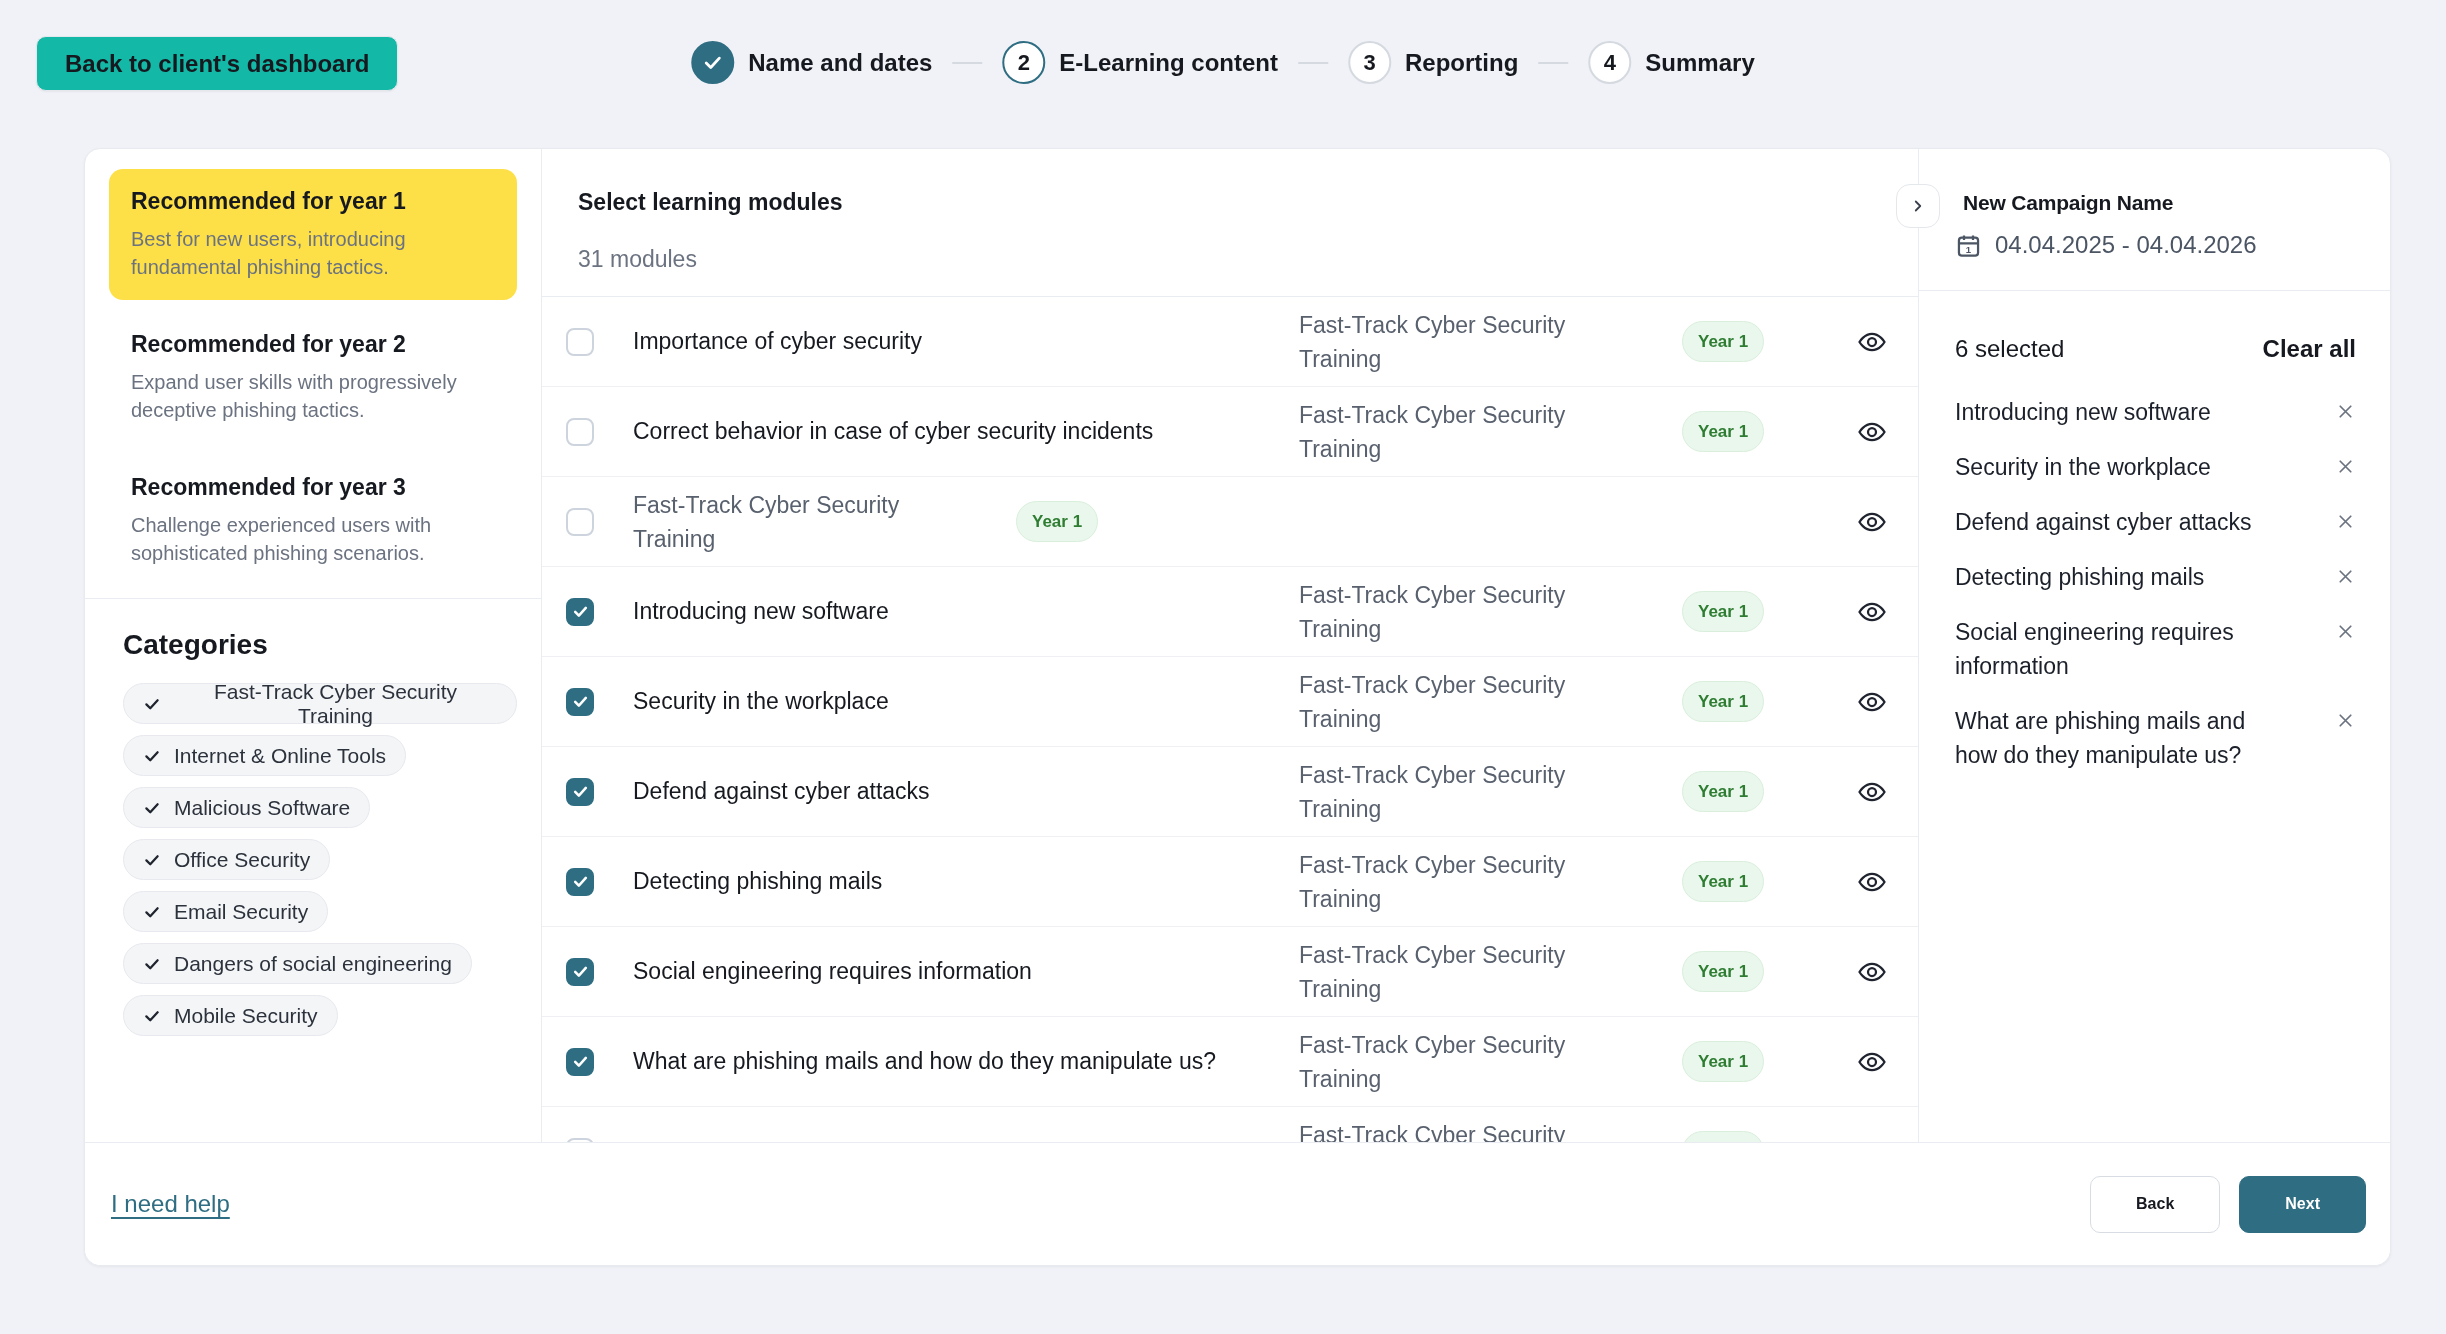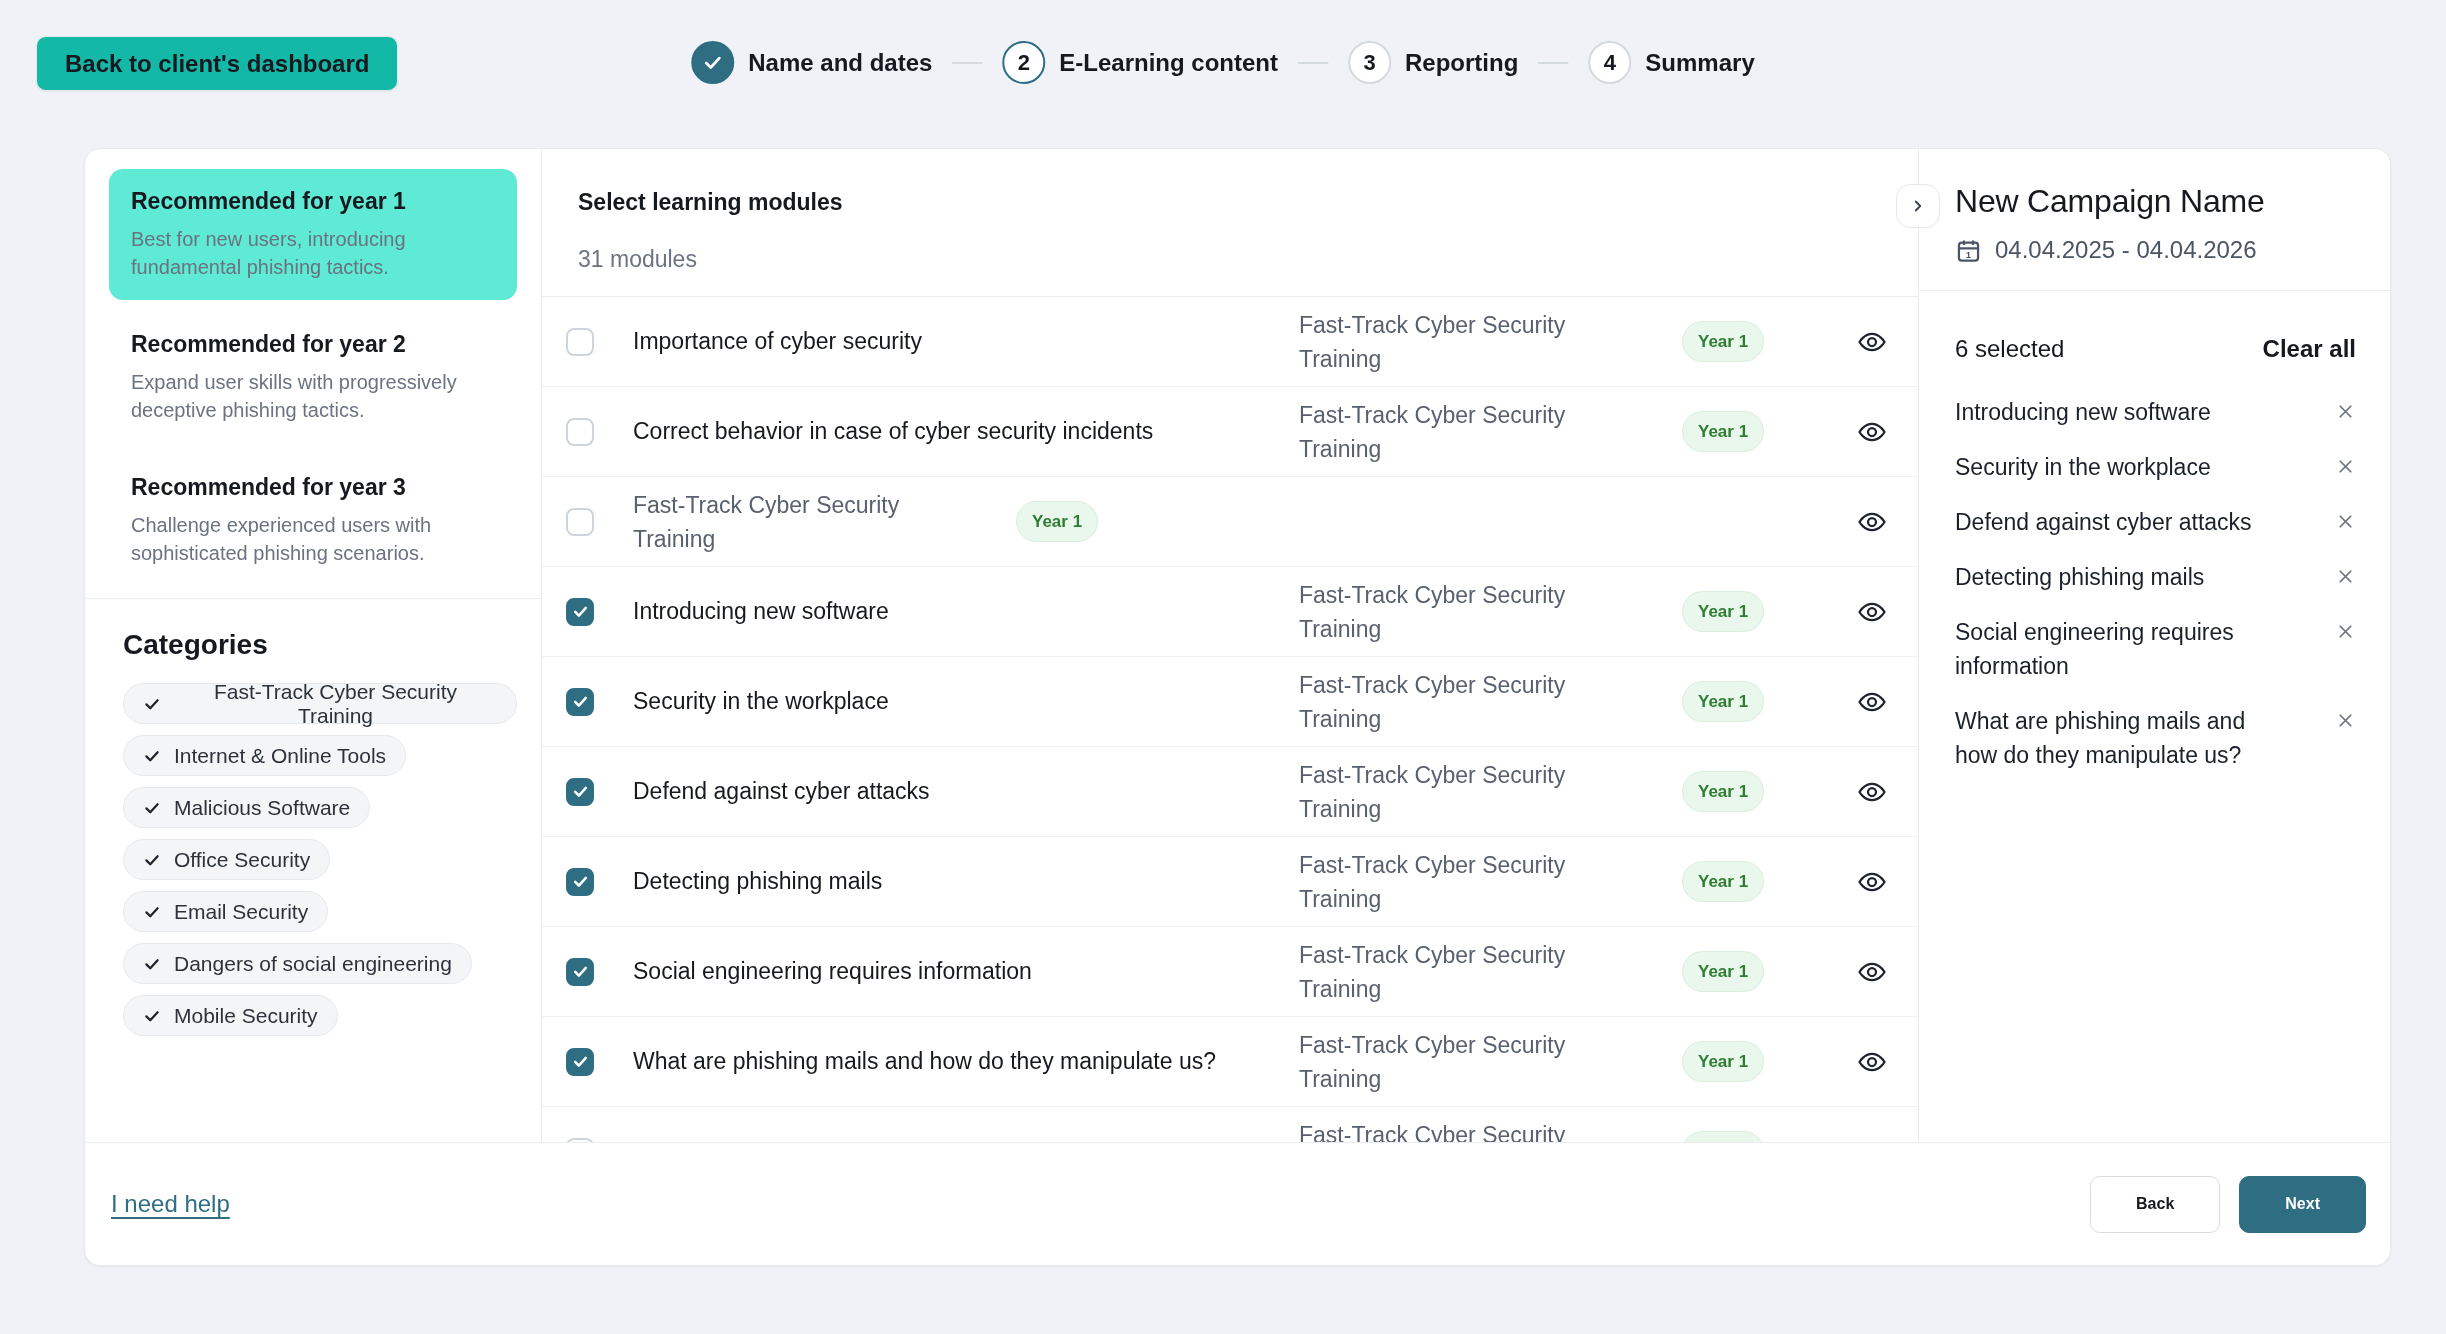--- a/index.html
+++ b/index.html
@@ -27,21 +27,21 @@
 
   
   .card{position:absolute;left:84px;top:148px;width:2307px;height:1118px;
     background:#fff;border:1px solid #e7eaef;border-radius:16px;
     box-shadow:0 1px 3px rgba(16,24,40,.05);box-sizing:border-box;}
 
   
   .sidebar{position:absolute;left:0;top:0;width:457px;height:993px;box-sizing:border-box;
     border-right:1px solid #e9ecf0;padding:20px 24px 0;overflow:hidden;}
   .rec{padding:19px 22px;border-radius:14px;margin-bottom:12px;cursor:pointer;box-sizing:border-box;}
-  .rec.selected{background:#5eead4;}
+  .rec.selected{background:#fde047;}
   .rec-title{font-size:23px;font-weight:600;margin:0 0 10px;}
   .rec-desc{font-size:20px;color:#6b7280;line-height:28px;}
   .side-divider{height:1px;background:#e9ecf0;margin:10px -24px 0;}
   .cats-title{font-size:28px;font-weight:700;margin:30px 0 22px 14px;}
   .chips{display:flex;flex-direction:column;align-items:flex-start;gap:11px;margin-left:14px;}
   .chip{display:inline-flex;align-items:center;gap:13px;height:41px;padding:0 19px;
     background:#f4f5f7;border:1px solid #e7e9ee;border-radius:999px;
     font-family:inherit;font-size:21px;color:#2c323c;cursor:pointer;}
   .chip svg{width:18px;height:18px;flex:none;}
 
@@ -70,21 +70,21 @@
   .mod-row.partial .eye{visibility:hidden;}
 
   
   .summary{position:absolute;left:1833px;top:0;width:474px;height:993px;box-sizing:border-box;
     border-left:1px solid #e9ecf0;padding:0 36px;overflow:hidden;}
   .collapse-btn{position:absolute;left:1811px;top:35px;width:44px;height:44px;border-radius:14px;
     background:#fff;border:1px solid #e4e7ec;display:flex;align-items:center;justify-content:center;
     cursor:pointer;z-index:3;color:#3a414d;}
   .collapse-btn svg{width:18px;height:18px;}
   .sum-head{margin:0 -36px;padding:34px 36px 0;height:142px;box-sizing:border-box;border-bottom:1px solid #e9ecf0;}
-  .campaign-name{font-size:32px;font-weight:400;margin:0;letter-spacing:-.2px;}
+  .campaign-name{font-size:21px;font-weight:700;margin:8px;letter-spacing:-.2px;}
   .date-row{display:flex;align-items:center;gap:13px;margin-top:16px;color:#4b5563;font-size:24px;}
   .date-row svg{width:27px;height:27px;flex:none;}
   .sel-head{display:flex;align-items:center;justify-content:space-between;margin-top:44px;}
   .sel-count{font-size:24px;font-weight:400;}
   .clear-all{font-family:inherit;font-size:24px;font-weight:600;color:#16191f;background:none;
     border:none;padding:0;cursor:pointer;}
   .sel-list{list-style:none;margin:32px 0 0;padding:0;}
   .sel-item{display:flex;justify-content:space-between;align-items:flex-start;margin-bottom:21px;}
   .sel-text{width:332px;font-size:23px;line-height:34px;color:#1b202a;}
   .sel-remove{background:none;border:none;padding:0;margin-top:6px;cursor:pointer;color:#6b7280;}

